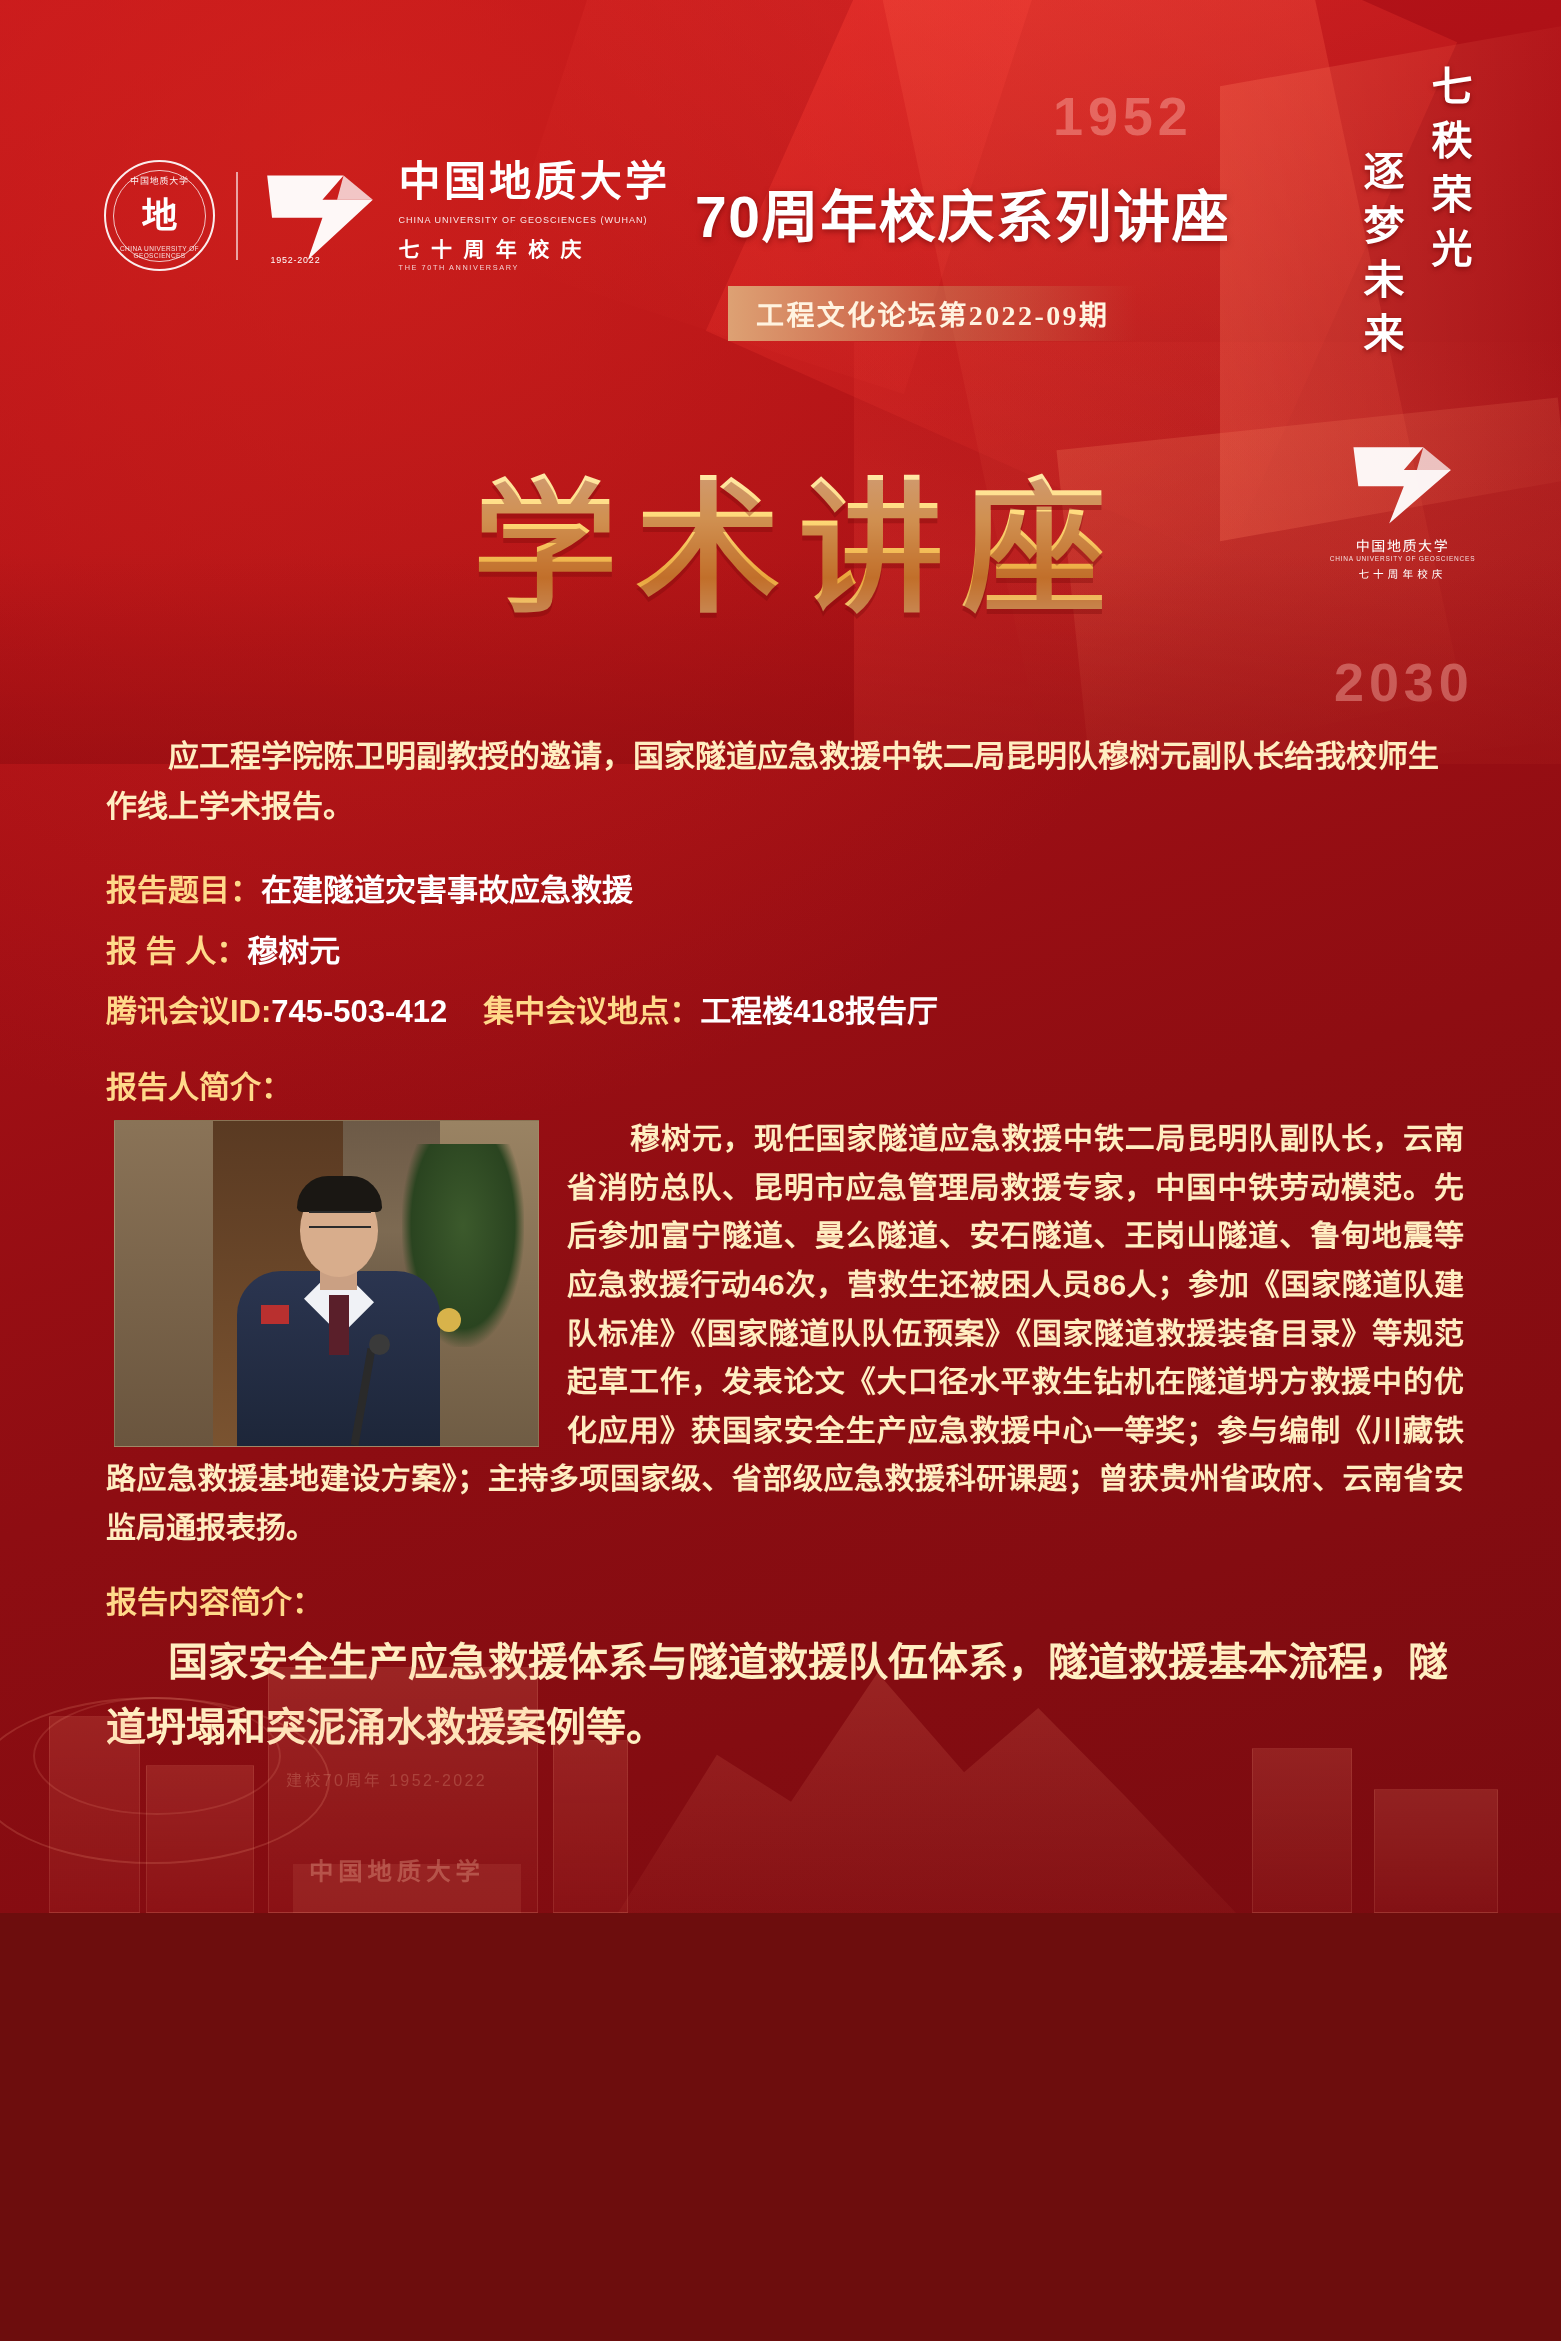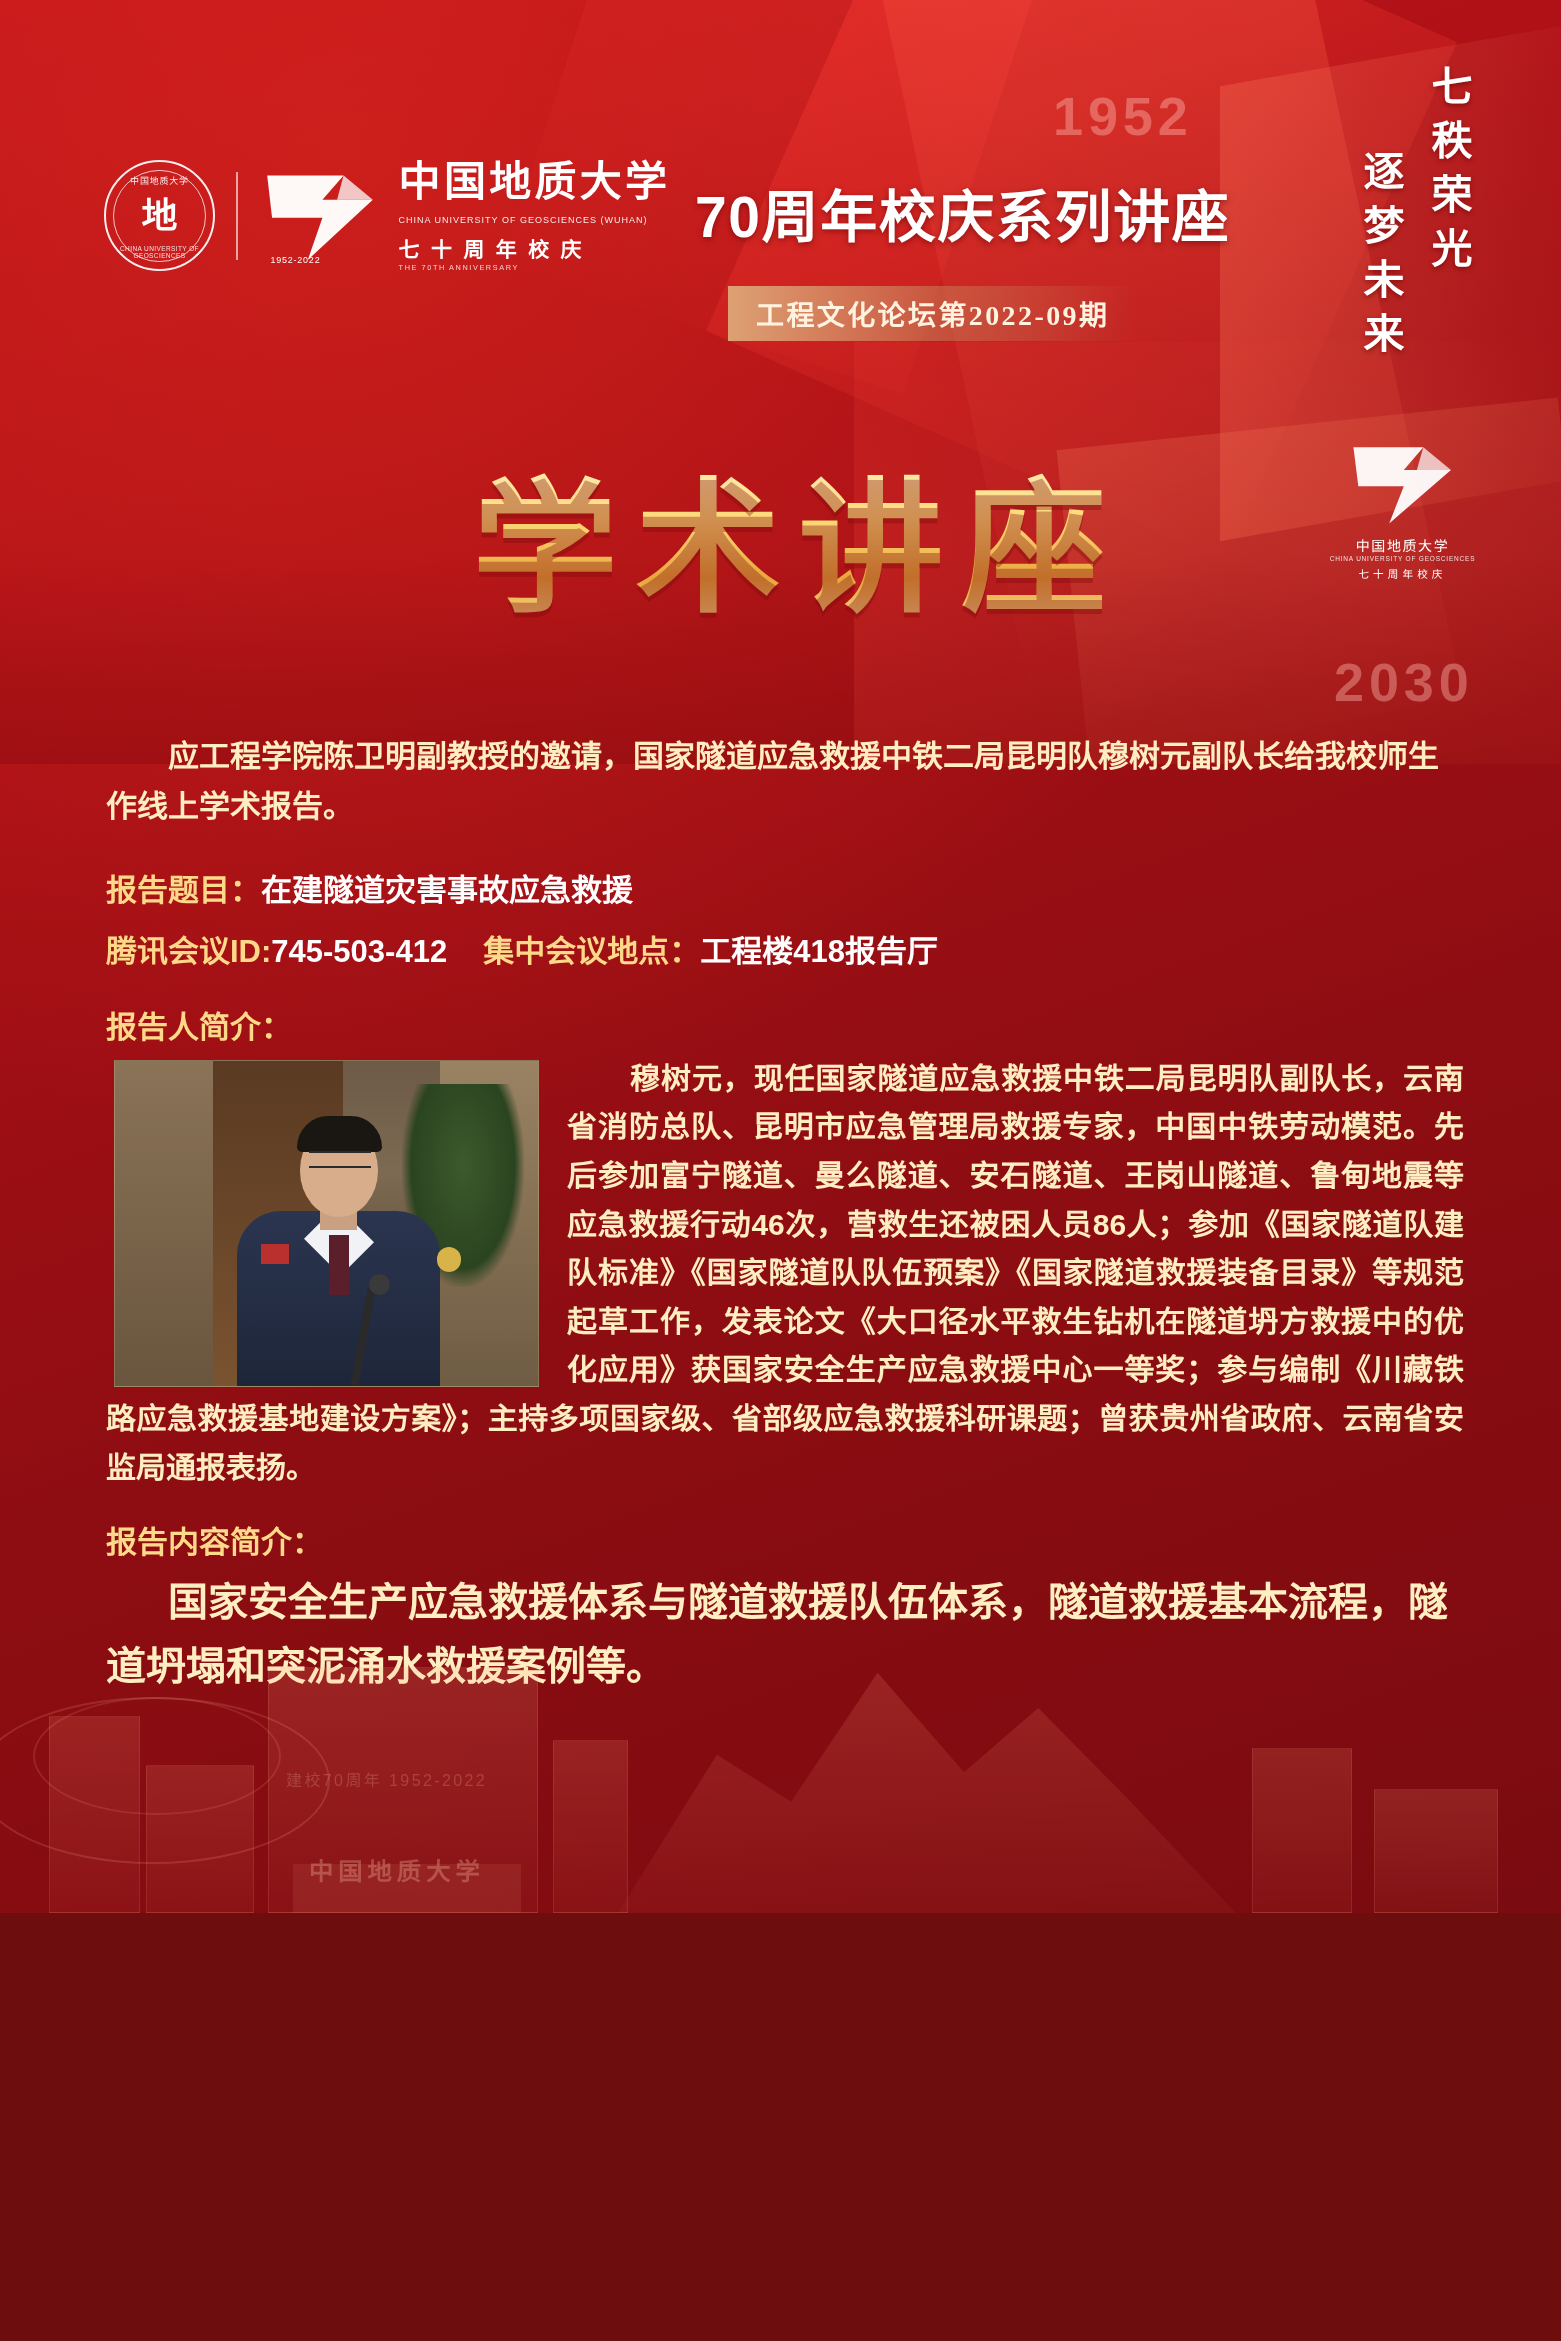--- a/index.html
+++ b/index.html
@@ -351,20 +351,23 @@
 
   <div class="body-area">
 
     <div class="intro">应工程学院陈卫明副教授的邀请，国家隧道应急救援中铁二局昆明队穆树元副队长给我校师生作线上学术报告。</div>
 
     <div class="kv">
       <div class="kv-row">
         <span class="label">报告题目：</span><span class="val">在建隧道灾害事故应急救援</span>
       </div>
       <div class="kv-row">
+        <span class="label">报 告 人：</span><span class="val">穆树元</span>
+      </div>
+      <div class="kv-row">
         <span class="label">腾讯会议ID:</span><span class="val">745-503-412</span><span class="kv-gap"></span><span class="label">集中会议地点：</span><span class="val">工程楼418报告厅</span>
       </div>
     </div>
 
     <div class="sec-title">报告人简介：</div>
 
     <div class="bio-block">
       <div class="bio-photo">
         <div class="wall-l"></div>
         <div class="door"></div>

